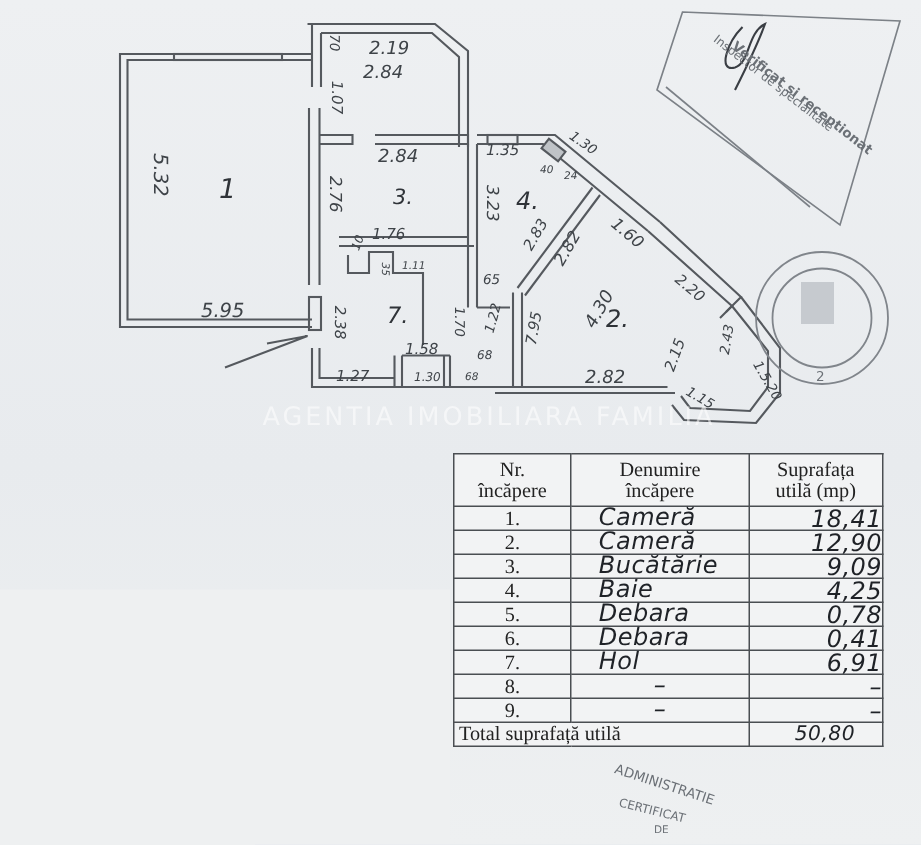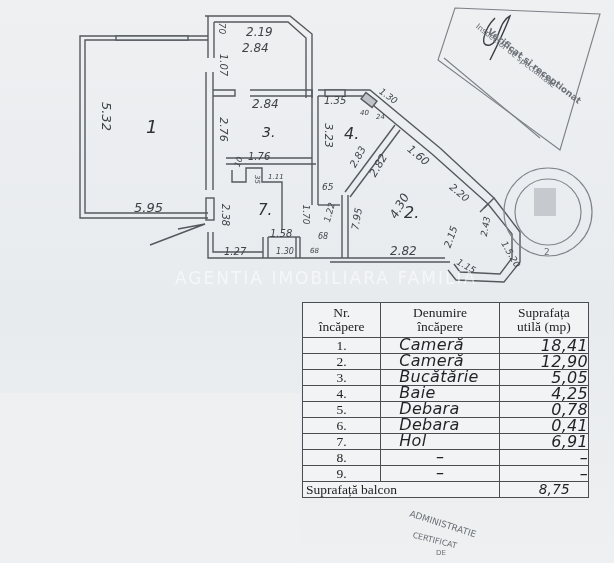--- a/index.html
+++ b/index.html
@@ -214,21 +214,21 @@
         <td class="c1">2.</td>
         <td class="c2"><span class="hand">Cameră</span></td>
         <td class="c3">
           <span class="hand">12,90</span>
         </td>
       </tr>
     <tr>
         <td class="c1">3.</td>
         <td class="c2"><span class="hand">Bucătărie</span></td>
         <td class="c3">
-          <span class="hand">5,05</span>
+          <span class="hand">9,09</span>
         </td>
       </tr>
     <tr>
         <td class="c1">4.</td>
         <td class="c2"><span class="hand">Baie</span></td>
         <td class="c3">
           <span class="hand">4,25</span>
         </td>
       </tr>
     <tr>
@@ -260,21 +260,21 @@
         </td>
       </tr>
     <tr>
         <td class="c1">9.</td>
         <td class="c2" style="text-align:center;"><span class="hand" style="padding-left:0;">–</span></td>
         <td class="c3">
           <span class="hand">–</span>
         </td>
       </tr>
     <tr>
-        <td colspan="2" class="total-label">Suprafață balcon</td>
-        <td class="total-val"><span class="hand">8,75</span></td>
+        <td colspan="2" class="total-label">Total suprafață utilă</td>
+        <td class="total-val"><span class="hand">50,80</span></td>
       </tr>
   </tbody>
 </table>
 
 <span class="stamp-text" style="left:408px;top:520px;font-size:9px;transform:rotate(18deg);">ADMINISTRATIE</span>
 <span class="stamp-text" style="left:412px;top:537px;font-size:8px;transform:rotate(14deg);">CERTIFICAT</span>
 <span class="stamp-text" style="left:436px;top:550px;font-size:7px;">DE</span>
 
 </body></html>

